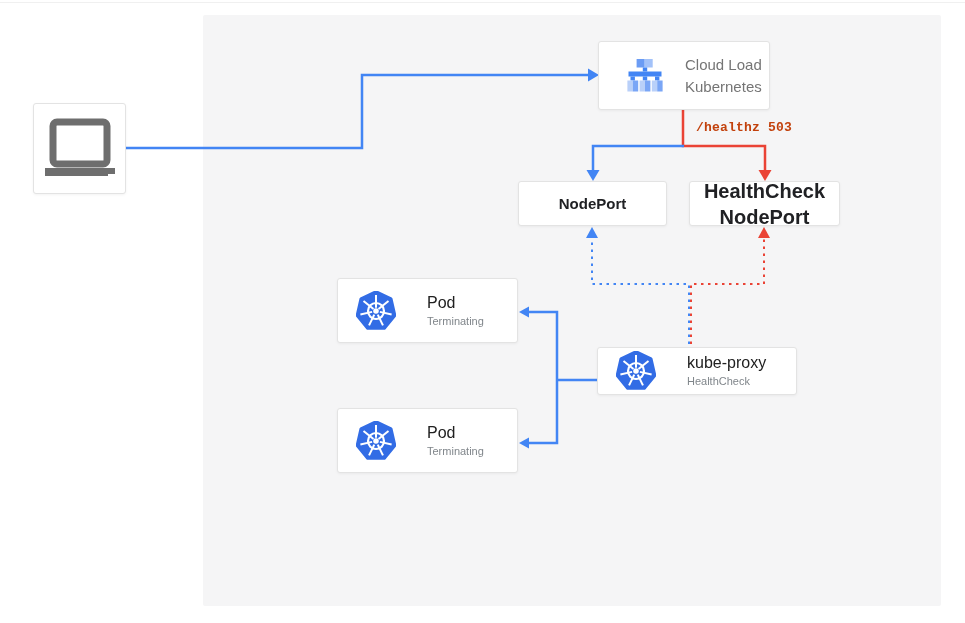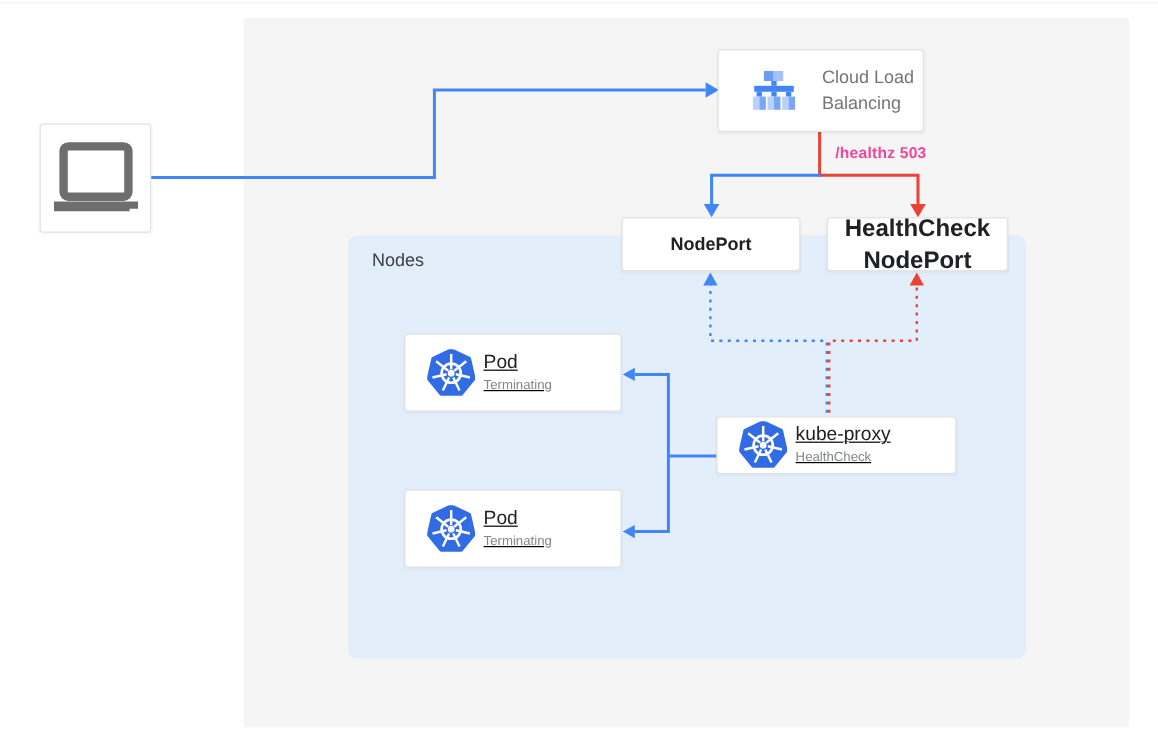--- a/index.html
+++ b/index.html
@@ -19,24 +19,24 @@
   .client-card{left:33px;top:103px;width:93px;height:91px;display:flex;align-items:center;justify-content:center;}
   .lb-card{left:598px;top:41px;width:172px;height:69px;display:flex;align-items:center;padding-left:28px;}
   .lb-text{margin-left:22px;font-size:15px;line-height:1.45;color:var(--lb-text);}
   .port-card{display:flex;align-items:center;justify-content:center;text-align:center;font-weight:bold;color:#202124;}
   .nodeport-card{left:518px;top:181px;width:149px;height:45px;font-size:15px;}
   .hc-card{left:689px;top:181px;width:151px;height:45px;font-size:20px;line-height:1.3;flex-direction:column;}
   .entity-card{display:flex;align-items:center;padding-left:18px;}
   .pod1-card{left:337px;top:278px;width:181px;height:65px;}
   .pod2-card{left:337px;top:408px;width:181px;height:65px;}
   .kp-card{left:597px;top:347px;width:200px;height:48px;}
-  .entity-text{margin-left:7px;text-decoration:underline;}
+  .entity-text{margin-left:31px;}
   .entity-title{font-size:16px;color:var(--title-color);line-height:1.3;}
   .entity-sub{font-size:11px;color:var(--muted-color);line-height:1.3;}
-  .healthz-label{position:absolute;left:696px;top:120px;font-size:13px;font-weight:bold;color:#ec4899;letter-spacing:.2px;}
+  .healthz-label{position:absolute;left:696px;top:120px;font-size:13px;font-weight:bold;color:#c2410c;letter-spacing:.2px;font-family:Liberation Mono, monospace;}
   .overlay{position:absolute;left:0;top:0;pointer-events:none;}
   .ln-blue{stroke:var(--blue);fill:none;stroke-width:2.5;}
   .ln-red{stroke:var(--red);fill:none;stroke-width:2.5;}
   .dot-blue{stroke:var(--blue);fill:none;stroke-width:2;stroke-dasharray:2.5 4.5;}
   .dot-red{stroke:var(--red);fill:none;stroke-width:2;stroke-dasharray:2.5 4.5;}
   .ah-blue{fill:var(--blue);}
   .ah-red{fill:var(--red);}
 </style>
 </head>
 <body>
@@ -58,23 +58,20 @@
           <line x1="40.3" y1="52.2" x2="11" y2="58.9"></line>
           <line x1="43.7" y1="45" x2="18.7" y2="25.1"></line>
         </g>
       </g>
     </defs>
   </svg>
 
   <div class="top-hairline"></div>
   <div class="gray-panel"></div>
 
-  <div class="nodes-panel">
-    <div class="nodes-label">Nodes</div>
-  </div>
 
   <svg class="overlay" width="965" height="623">
 
     <path class="ln-blue" d="M126,148 H362 V75 H588"></path>
     <polygon class="ah-blue" points="588,68.5 599,75 588,81.5"></polygon>
 
     <path class="ln-red" d="M683,110 V146 H765 V171"></path>
     <polygon class="ah-red" points="758.5,170 771.5,170 765,181"></polygon>
 
     <path class="ln-blue" d="M684,146 H593 V171"></path>
@@ -111,21 +108,21 @@
         <rect x="0.4" y="21.5" width="5.4" height="11" fill="#b9d0f9"></rect>
           <rect x="5.8" y="21.5" width="5.4" height="11" fill="#7aa6f6"></rect>
         <rect x="12.6" y="21.5" width="5.4" height="11" fill="#b9d0f9"></rect>
           <rect x="18" y="21.5" width="5.4" height="11" fill="#7aa6f6"></rect>
         <rect x="24.8" y="21.5" width="5.4" height="11" fill="#b9d0f9"></rect>
           <rect x="30.2" y="21.5" width="5.4" height="11" fill="#7aa6f6"></rect>
       </g>
     </svg>
     <div class="lb-text">
       <div>Cloud Load</div>
-      <div>Balancing</div>
+      <div>Kubernetes</div>
     </div>
   </div>
 
   <div class="healthz-label">/healthz 503</div>
 
   <div class="card port-card nodeport-card">
     <span>NodePort</span>
   </div>
 
   <div class="card port-card hc-card">

